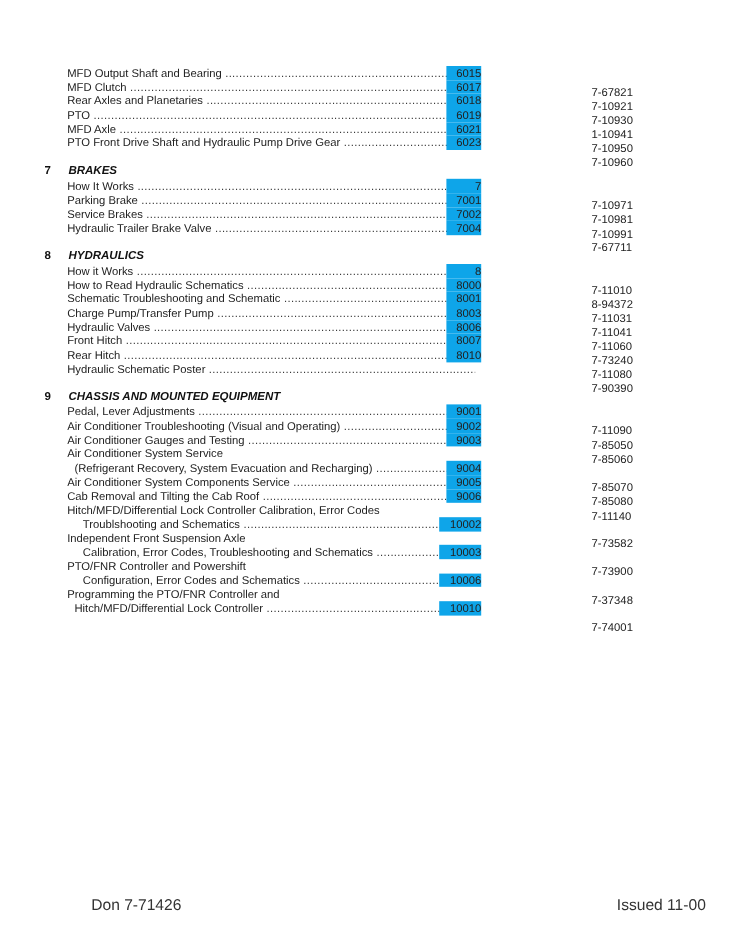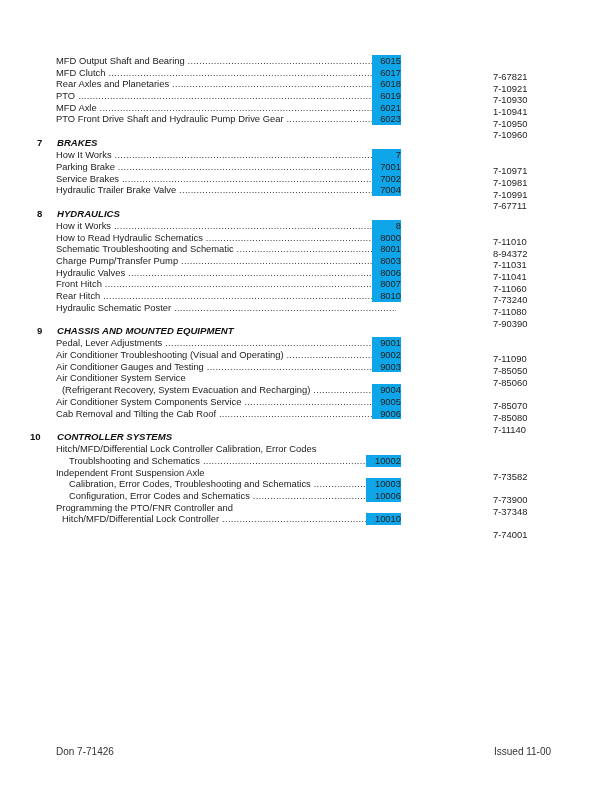--- a/index.html
+++ b/index.html
@@ -12,21 +12,21 @@
     .row .title.indent { left: 69px; width: 309px; }
     .row .title.indent2 { left: 62px; width: 316px; }
     .row .title .dots { color: #333; letter-spacing: 0.3px; }
     .row .page-num { position: absolute; left: 372px; width: 28px; text-align: right; background: #0ea5e9; padding-left: 1px; }
     .row .page-num.wide { left: 366px; width: 34px; }
     .row .form-num { position: absolute; left: 493px; margin-top: 16px; }
     .section-head { position: relative; height: 12px; font-size: 9.6px; line-height: 12px; font-weight: bold; color: #111; margin-top: 12px; }
     .section-head .num { position: absolute; left: 37px; }
     .section-head .num.two { left: 30px; }
     .section-head .label { position: absolute; left: 57px; font-style: italic; }
-    .footer { position: absolute; top: 746px; font-size: 10px; color: #333; }
+    .footer { position: absolute; top: 746px; font-size: 13px; color: #333; margin-left: 20px; }
     .footer.left { left: 56px; }
     .footer.right { left: 494px; }
   </style>
 </head>
 <body>
 
 <div class="page">
   <div class="toc">
 
     <div>
@@ -171,24 +171,20 @@
         <span class="form-num">7-85080</span>
       </div>
       <div class="row">
         <span class="title"><span>Cab Removal and Tilting the Cab Roof</span><span class="dots"> ................................................................................................................................................................</span></span>
         <span class="page-num">9006</span>
         <span class="form-num">7-11140</span>
       </div>
     </div>
 
     <div>
-      <div class="section-head">
-        <span class="num two">10</span>
-        <span class="label">CONTROLLER SYSTEMS</span>
-      </div>
       <div>
         <div class="row">
             <span class="title" style="width:360px">Hitch/MFD/Differential Lock Controller Calibration, Error Codes</span>
           </div>
         <div class="row">
           <span class="title indent" style="width:298px"><span>Troublshooting and Schematics</span><span class="dots"> ................................................................................................................................................................</span></span>
           <span class="page-num wide">10002</span>
           <span class="form-num">7-73582</span>
         </div>
       </div>
@@ -197,20 +193,23 @@
             <span class="title">Independent Front Suspension Axle</span>
           </div>
         <div class="row">
           <span class="title indent" style="width:298px"><span>Calibration, Error Codes, Troubleshooting and Schematics</span><span class="dots"> ................................................................................................................................................................</span></span>
           <span class="page-num wide">10003</span>
           <span class="form-num">7-73900</span>
         </div>
       </div>
       <div>
         <div class="row">
+            <span class="title">PTO/FNR Controller and Powershift</span>
+          </div>
+        <div class="row">
           <span class="title indent" style="width:298px"><span>Configuration, Error Codes and Schematics</span><span class="dots"> ................................................................................................................................................................</span></span>
           <span class="page-num wide">10006</span>
           <span class="form-num">7-37348</span>
         </div>
       </div>
       <div>
         <div class="row">
             <span class="title">Programming the PTO/FNR Controller and</span>
           </div>
         <div class="row">

